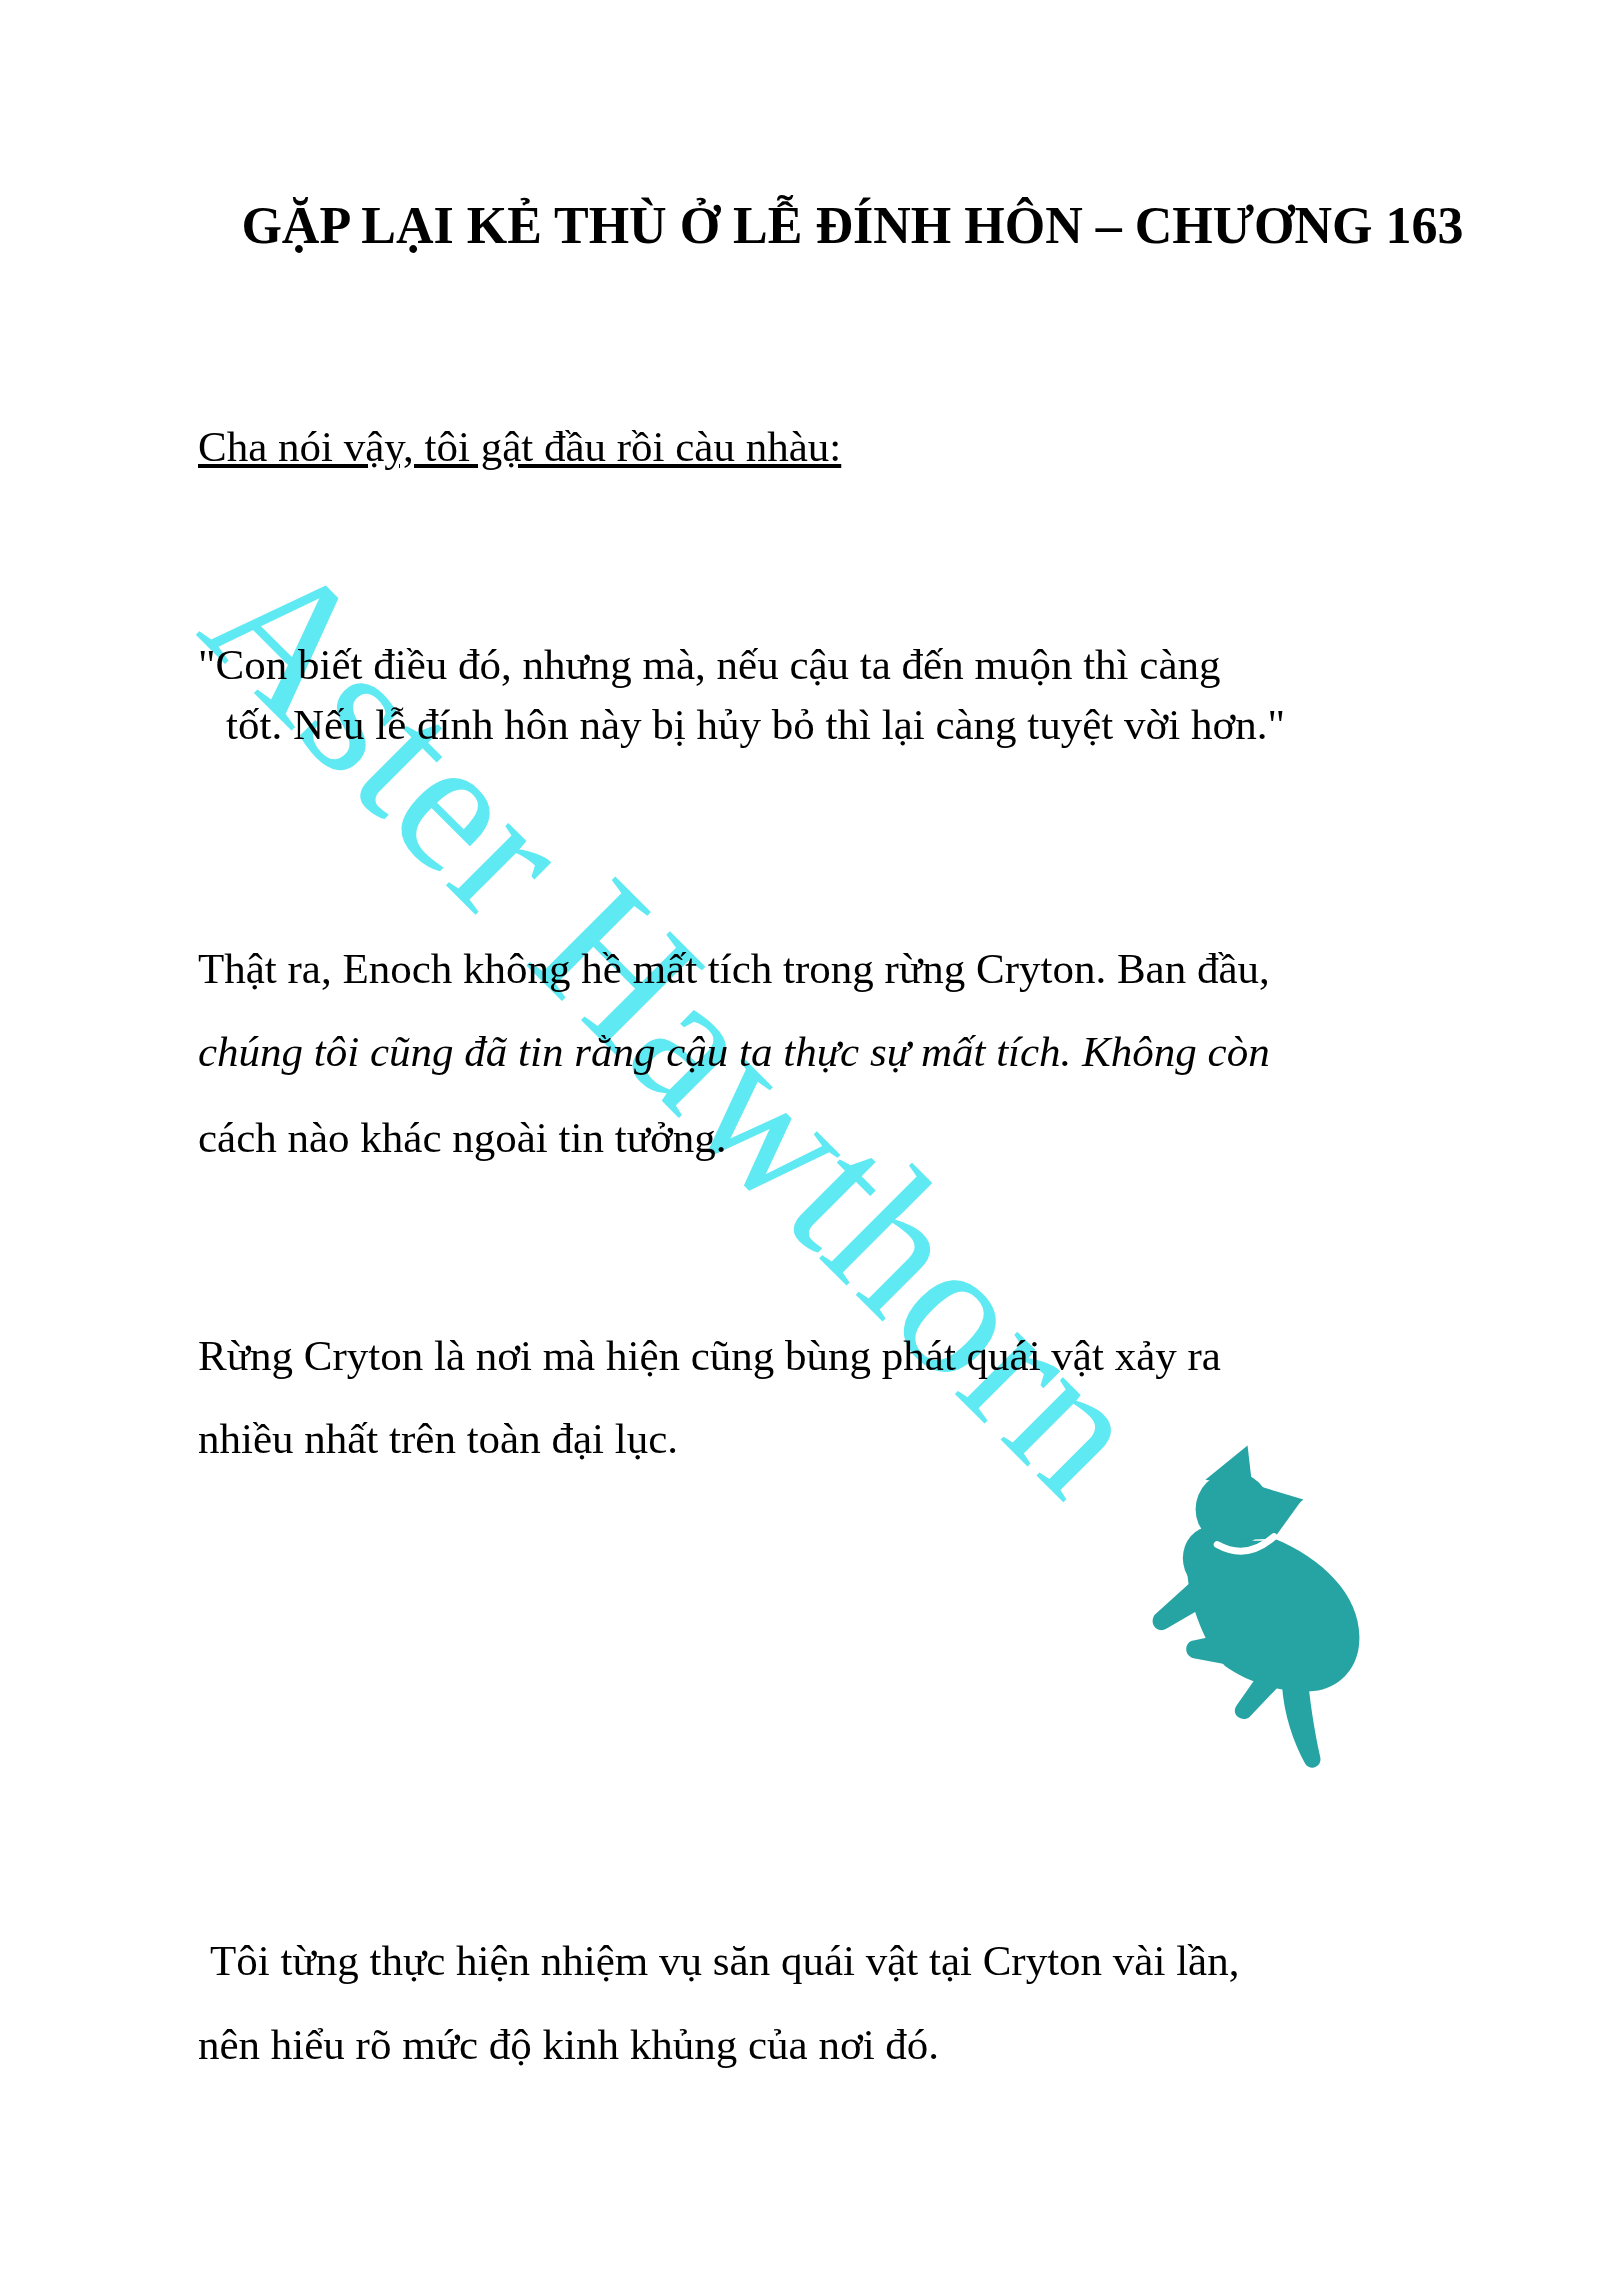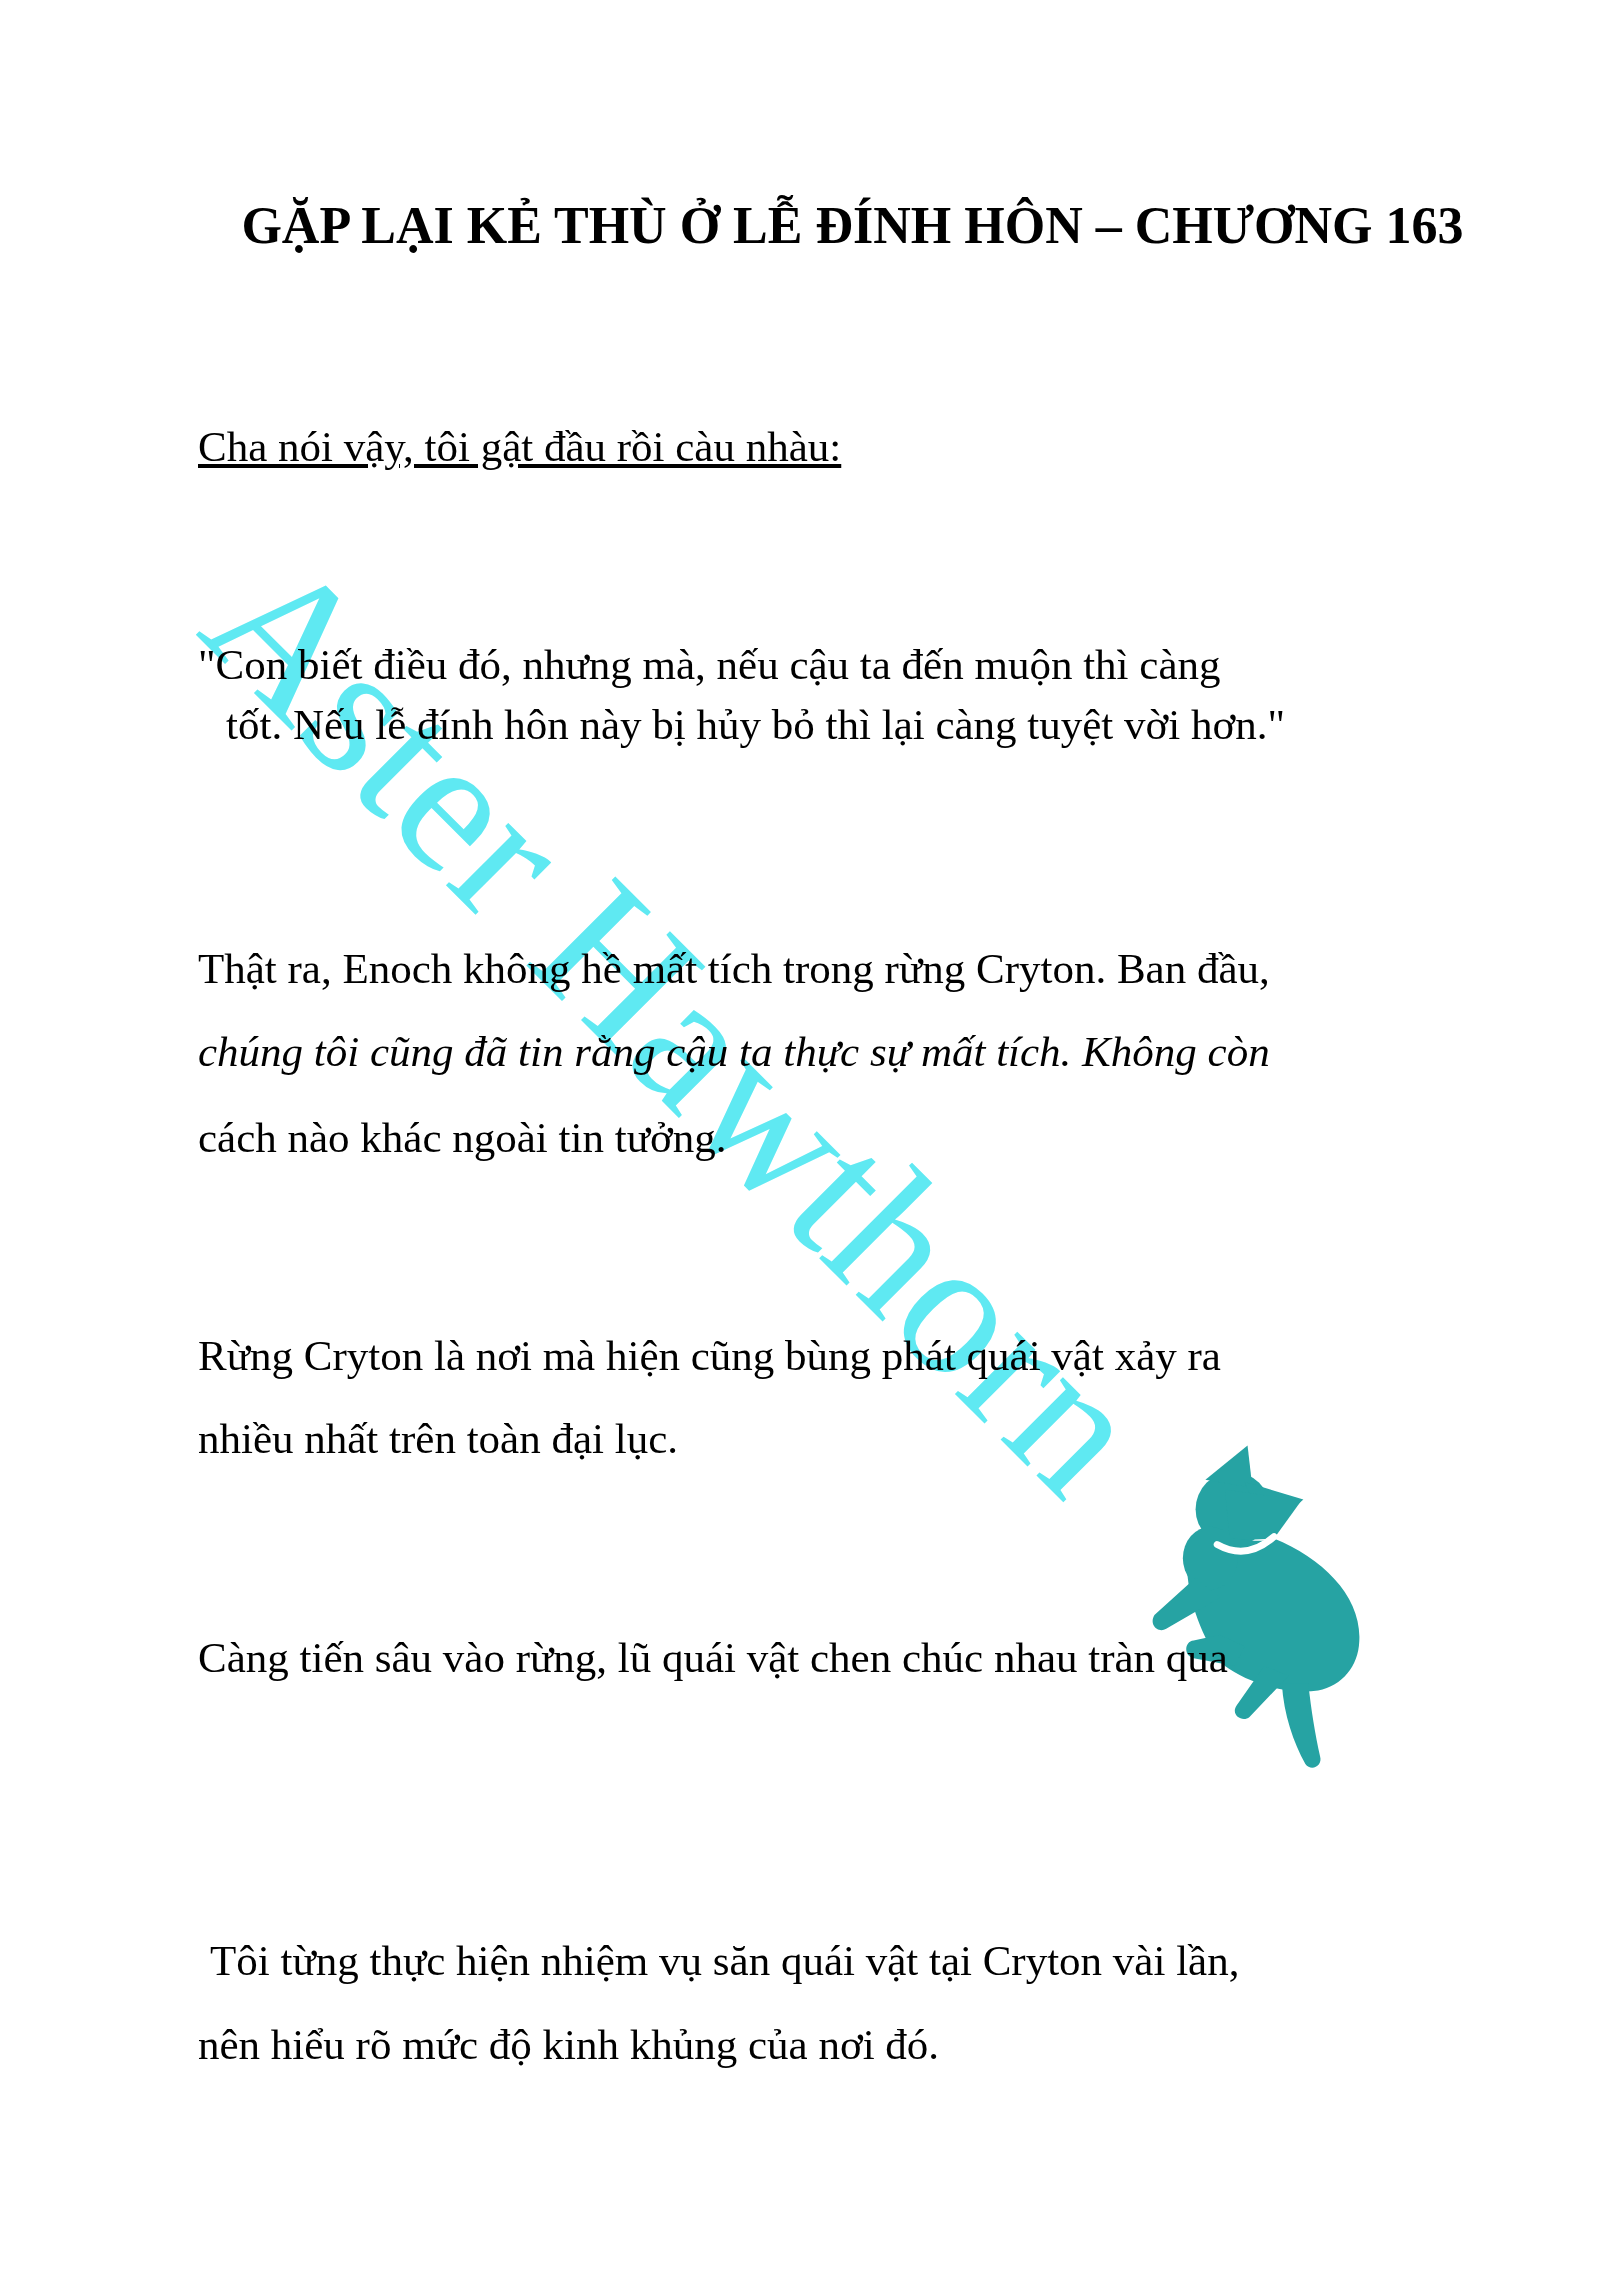--- a/index.html
+++ b/index.html
@@ -83,21 +83,20 @@
   <div class="line" style="top:640px;">"Con biết điều đó, nhưng mà, nếu cậu ta đến muộn thì càng</div>
   <div class="line" style="top:700px;margin-left:28px;">tốt. Nếu lễ đính hôn này bị hủy bỏ thì lại càng tuyệt vời hơn."</div>
 
   <div class="line" style="top:944px;">Thật ra, Enoch không hề mất tích trong rừng Cryton. Ban đầu,</div>
   <div class="line" style="top:1027px;font-style:italic;">chúng tôi cũng đã tin rằng cậu ta thực sự mất tích. Không còn</div>
   <div class="line" style="top:1113px;">cách nào khác ngoài tin tưởng.</div>
 
   <div class="line" style="top:1331px;">Rừng Cryton là nơi mà hiện cũng bùng phát quái vật xảy ra</div>
   <div class="line" style="top:1414px;">nhiều nhất trên toàn đại lục.</div>
 
-  <div class="line" style="top:1633px;">Càng tiến sâu vào rừng, lũ quái vật chen chúc nhau tràn qua</div>
 
   <div class="line" style="top:1936px;margin-left:12px;">Tôi từng thực hiện nhiệm vụ săn quái vật tại Cryton vài lần,</div>
   <div class="line" style="top:2020px;">nên hiểu rõ mức độ kinh khủng của nơi đó.</div>
 
   <div class="watermark" style="color:#5fe9f2;">
     <span>Aster Hawthorn</span>
   </div>
 
   <svg class="cat" viewBox="0 0 300 450" xmlns="http://www.w3.org/2000/svg">
     <g fill="#26a3a3">

